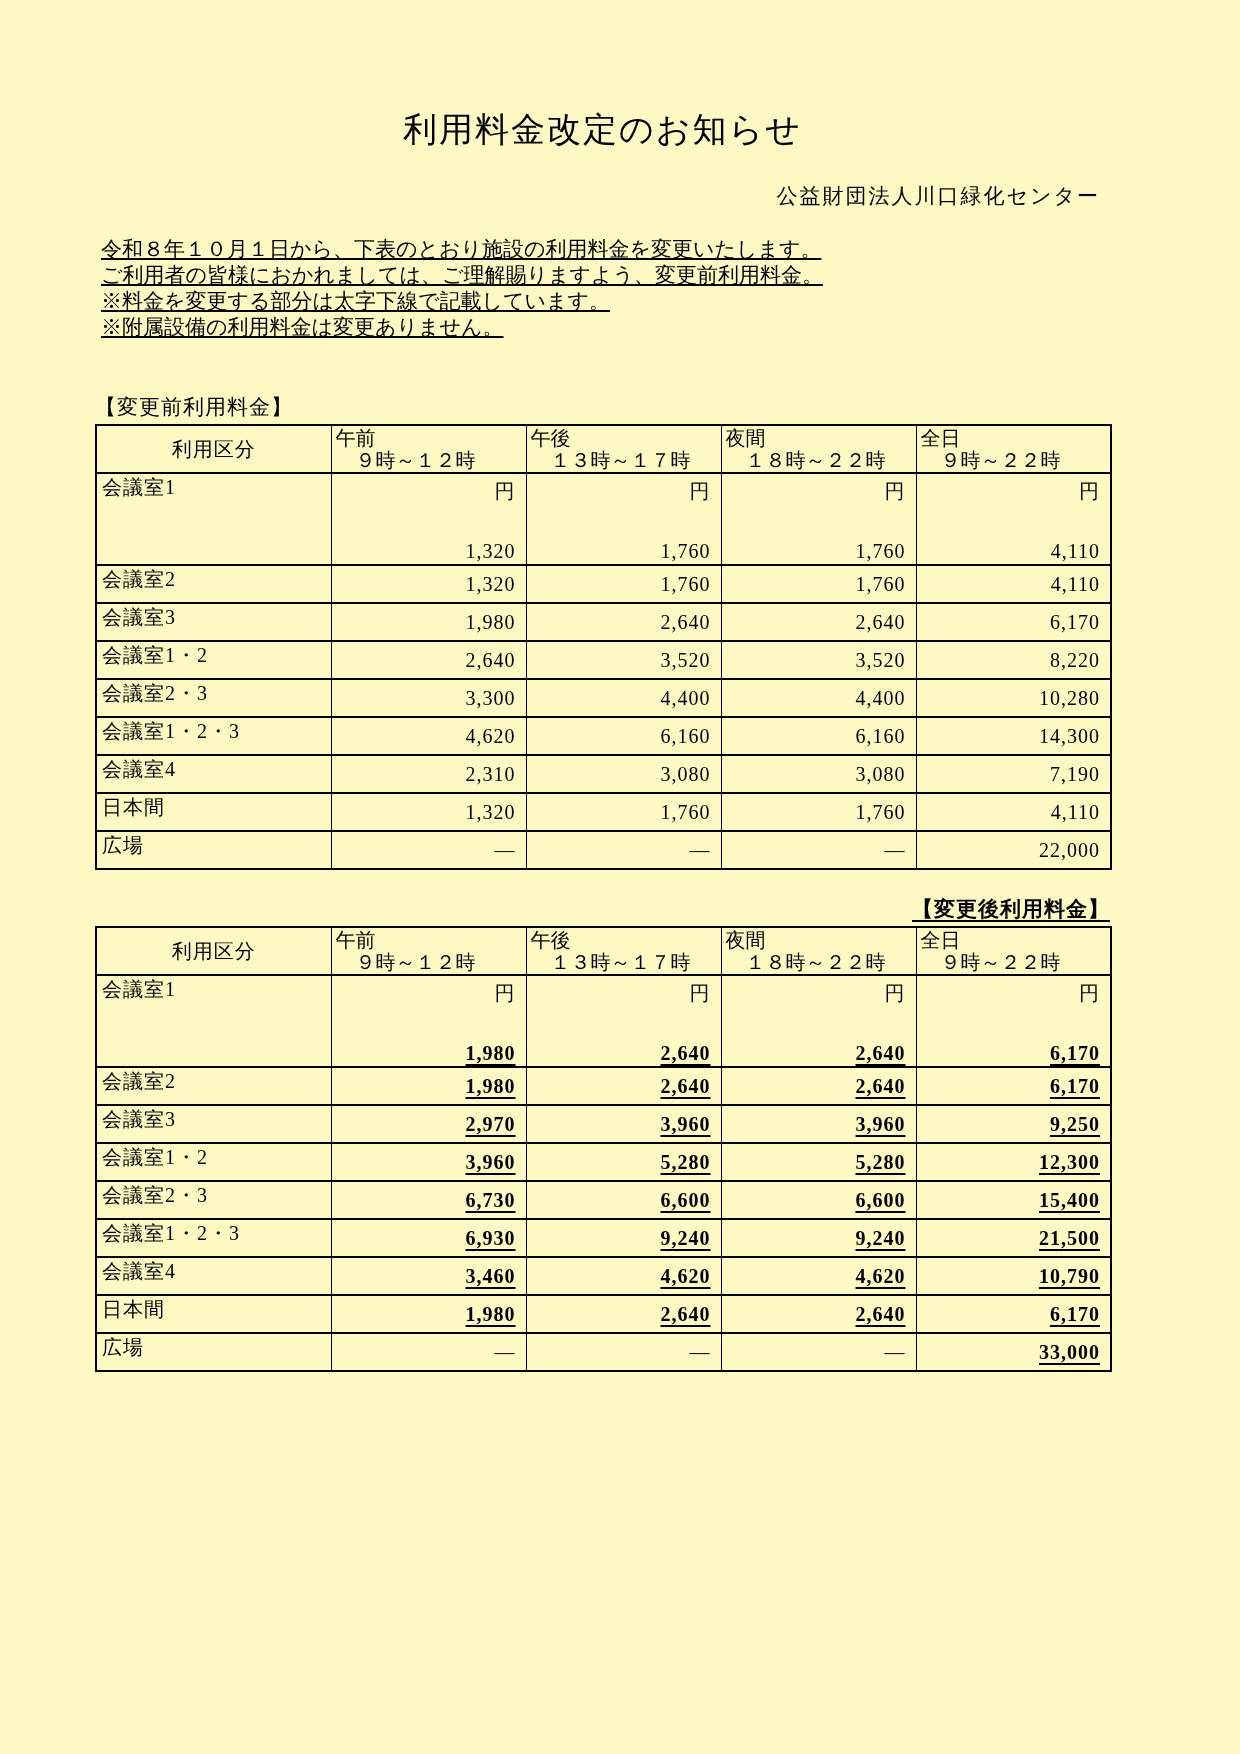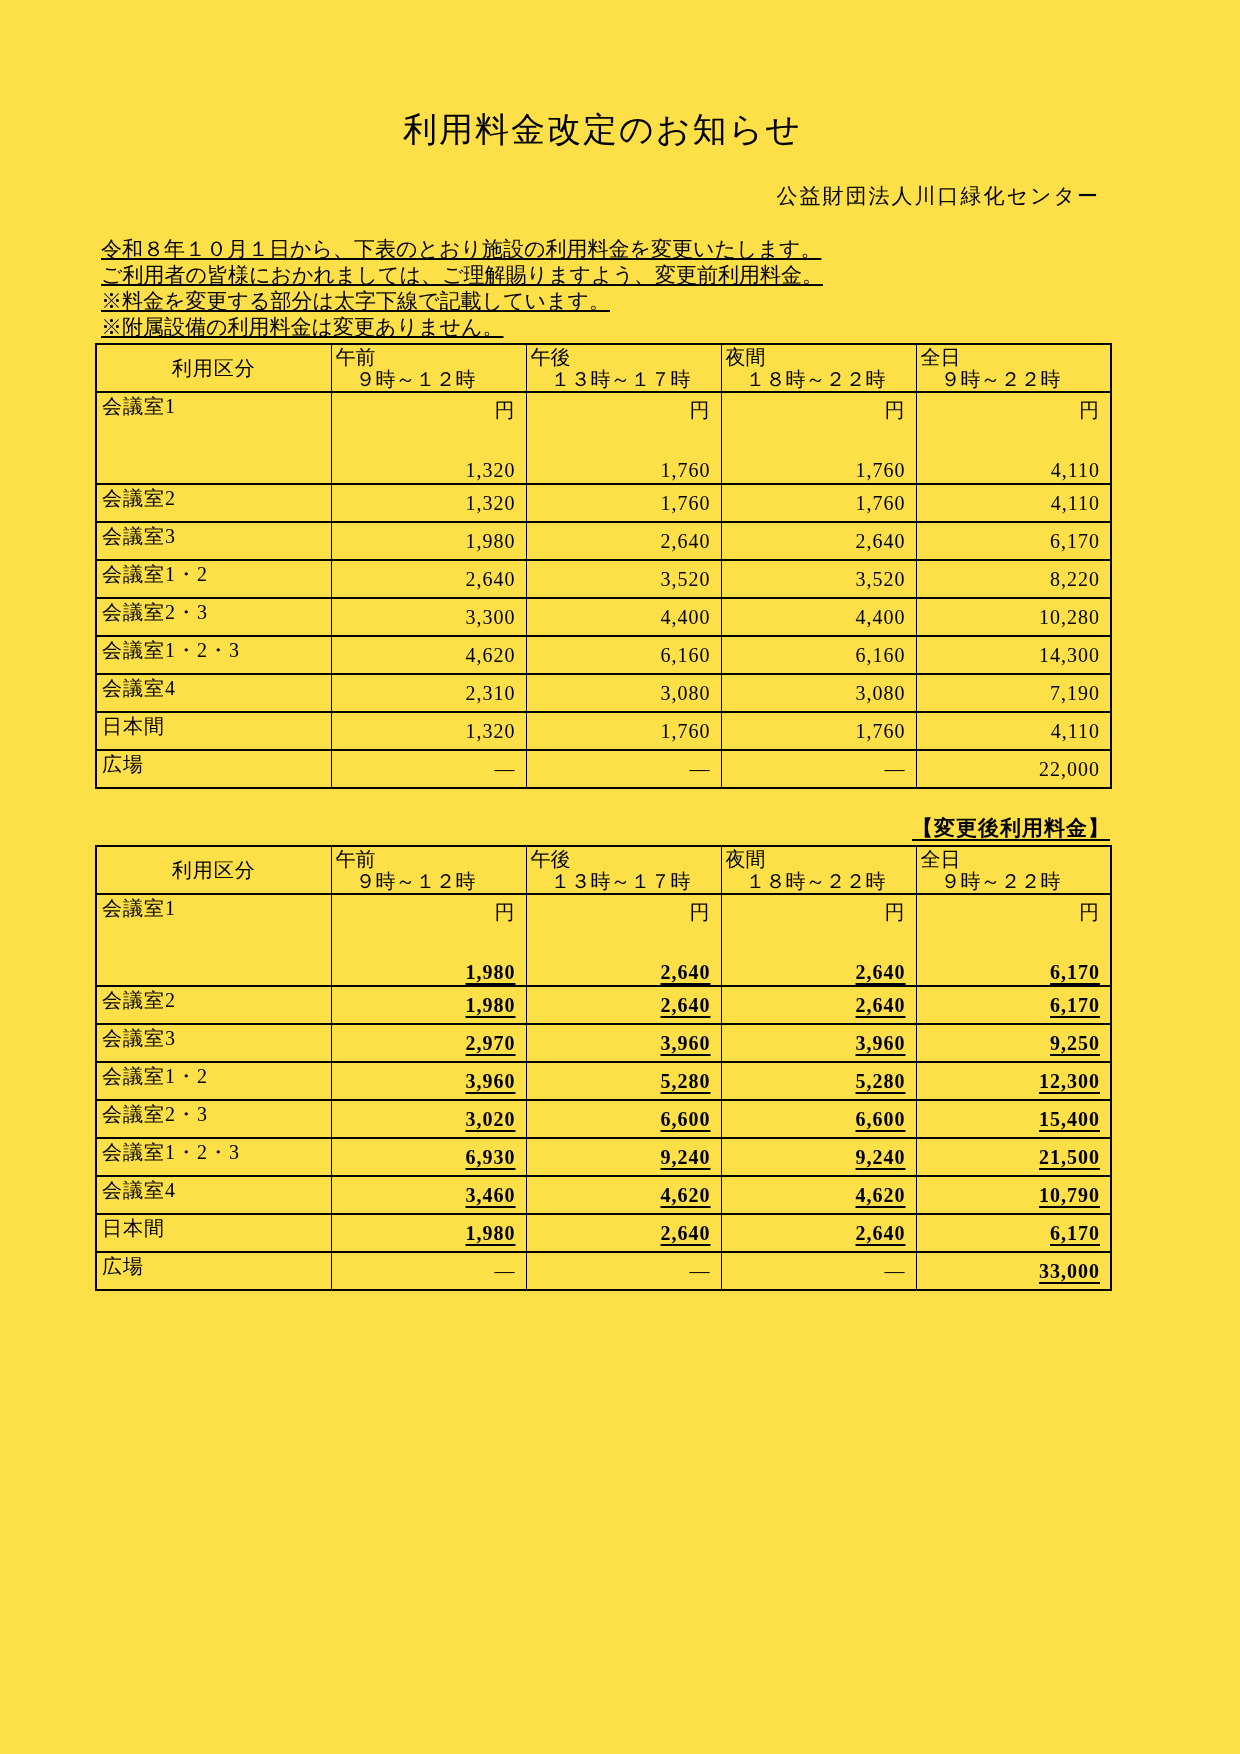--- a/index.html
+++ b/index.html
@@ -5,21 +5,21 @@
   * { margin: 0; padding: 0; box-sizing: border-box; }
   html, body { background: #ffffff; }
   body {
     width: 1240px; height: 1754px;
     font-family: "Liberation Serif", "DejaVu Serif", serif;
     color: #000;
   }
   .page {
     position: relative;
     width: 1240px; height: 1754px;
-    background: #fde047;
+    background: #fef9c3;
     overflow: hidden;
   }
   .content {
     margin-left: 95px;
     width: 1015px;
   }
   .title {
     margin-top: 110px;
     font-size: 34px;
     font-weight: normal;
@@ -122,20 +122,21 @@
 
     <div class="org">公益財団法人川口緑化センター</div>
 
     <div class="intro">
       <div class="intro-line">令和８年１０月１日から、下表のとおり施設の利用料金を変更いたします。</div>
       <div class="intro-line">ご利用者の皆様におかれましては、ご理解賜りますよう、変更前利用料金。</div>
       <div class="intro-line">※料金を変更する部分は太字下線で記載しています。</div>
       <div class="intro-line">※附属設備の利用料金は変更ありません。</div>
     </div>
 
+    <div class="caption">【変更前利用料金】</div>
     <table class="fee-table">
       <colgroup>
         <col style="width:235px">
           <col style="width:195px">
           <col style="width:195px">
           <col style="width:195px">
           <col style="width:195px">
       </colgroup>
       <thead>
         <tr>
@@ -392,21 +393,21 @@
             <td class="num">
               <div class="val changed">5,280</div>
             </td>
             <td class="num">
               <div class="val changed">12,300</div>
             </td>
           </tr>
           <tr class="data-row">
             <td class="cat">会議室2・3</td>
             <td class="num">
-              <div class="val changed">3,020</div>
+              <div class="val changed">6,730</div>
             </td>
             <td class="num">
               <div class="val changed">6,600</div>
             </td>
             <td class="num">
               <div class="val changed">6,600</div>
             </td>
             <td class="num">
               <div class="val changed">15,400</div>
             </td>

